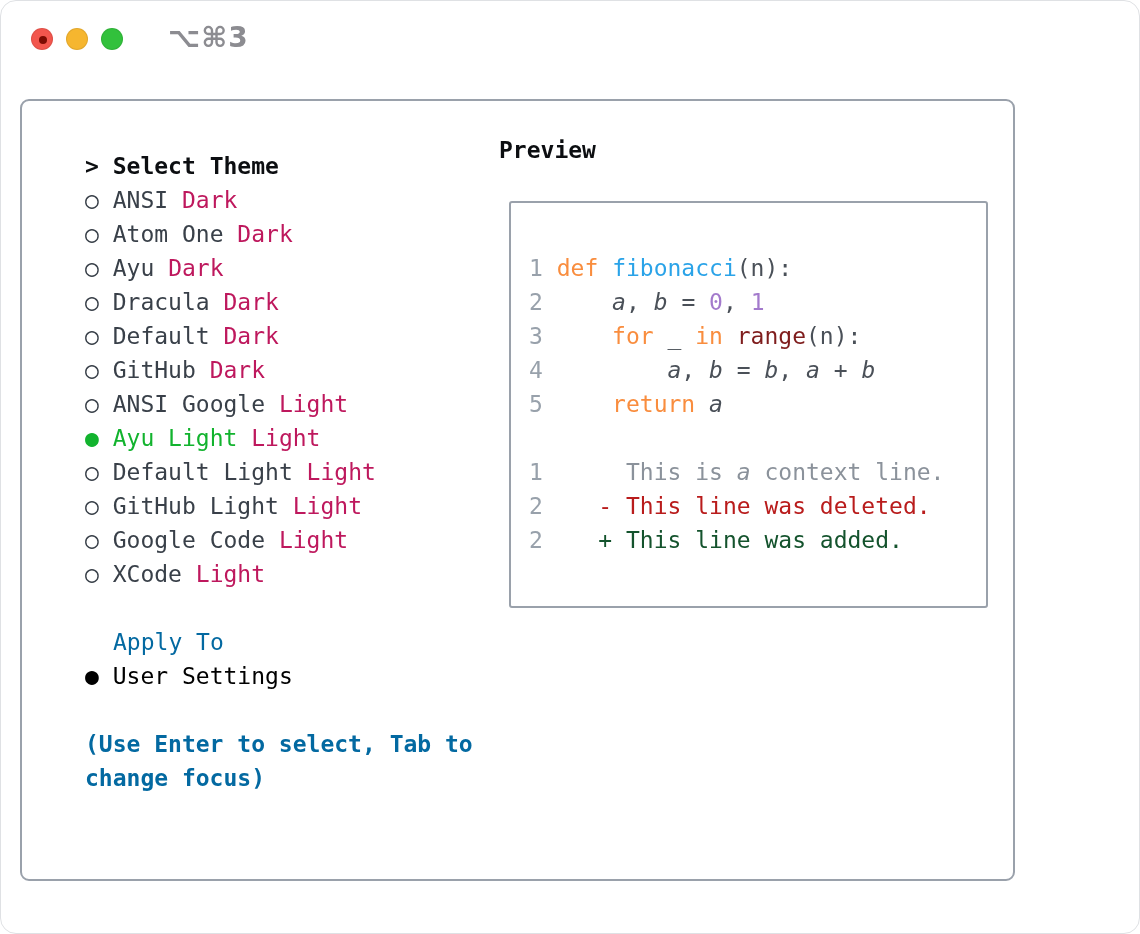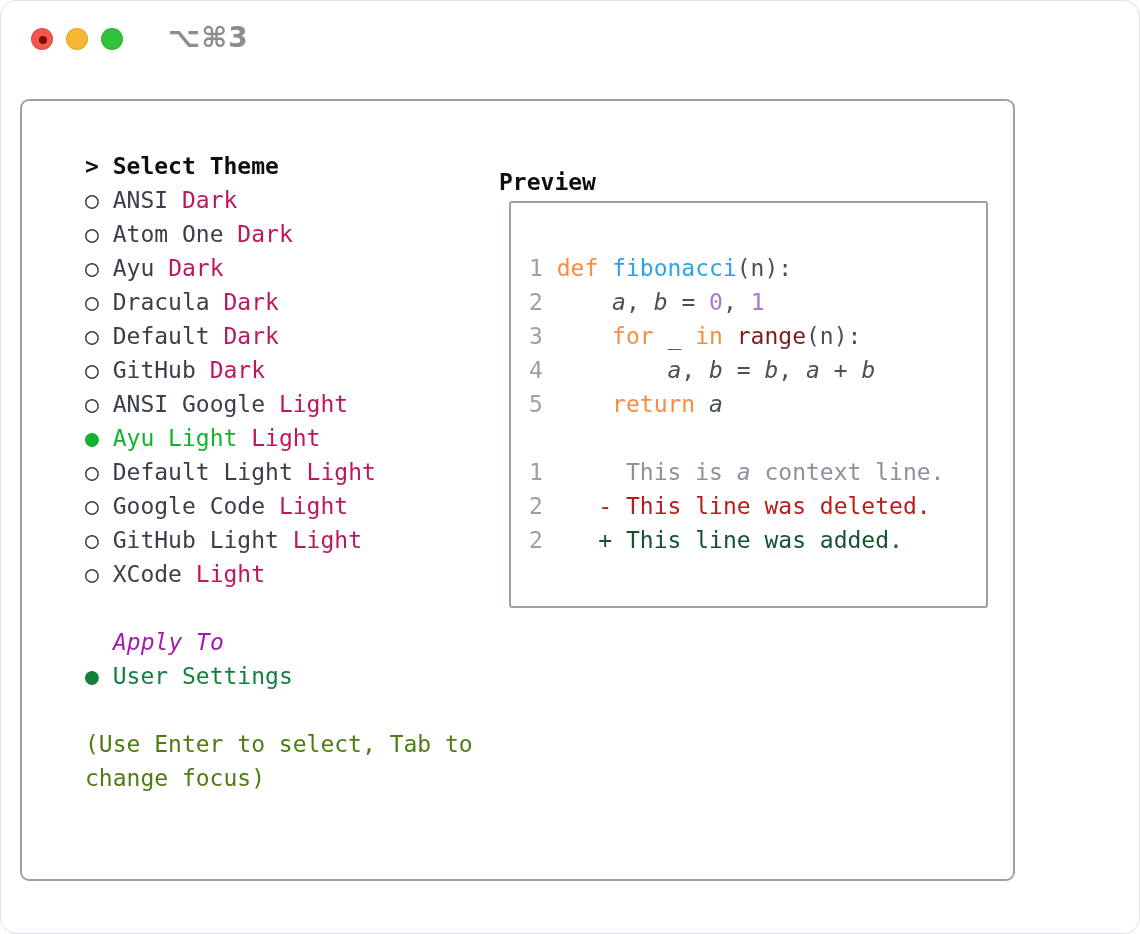--- a/index.html
+++ b/index.html
@@ -30,27 +30,27 @@
     position: absolute; left: 19px; top: 98px; width: 995px; height: 782px;
     border: 2px solid #9aa1ab; border-radius: 9px; box-sizing: border-box;
     background: #ffffff;
   }
   .left-col { position: absolute; left: 17px; top: 48px; }
   .row { height: 34px; line-height: 34px; white-space: pre; font-size: 23px; color: #394049; margin-left: 46px; }
   .row .bullet { color: #394049; }
   .header-row { font-weight: bold; color: #0c0e11; }
   .row-variant { color: #be185d; }
   .theme-item.selected .bullet, .theme-item.selected .row-name { color: #12b32e; }
-  .apply-header { color: #a21caf; padding-left: 28px; font-style: italic; }
-  .apply-item.selected, .apply-item.selected .bullet { color: #15803d; }
+  .apply-header { color: #0369a1; padding-left: 28px; }
+  .apply-item.selected, .apply-item.selected .bullet { color: #000000; }
   .blank-row { height: 34px; }
-  .hint-row { color: #4d7c0f; }
+  .hint-row { color: #0369a1; font-weight: bold; }
   
   .preview-label {
-    position: absolute; left: 477px; top: 64px; height: 34px; line-height: 34px;
+    position: absolute; left: 477px; top: 32px; height: 34px; line-height: 34px;
     font-size: 23px; font-weight: bold; color: #0c0e11; white-space: pre;
   }
   .preview-box {
     position: absolute; left: 487px; top: 100px; width: 479px; height: 407px;
     border: 2px solid #9aa1ab; border-radius: 3px; box-sizing: border-box;
     background: #ffffff; overflow: hidden;
   }
   .code { padding: 48px 0 0 18px; }
   .pre-line { height: 34px; line-height: 34px; white-space: pre; font-size: 23px; }
   .ln { color: #98a1ab; }
@@ -86,22 +86,22 @@
       <div>
           <div class="row theme-item"><span class="bullet">○</span> <span class="row-name">ANSI</span> <span class="row-variant">Dark</span></div>
           <div class="row theme-item"><span class="bullet">○</span> <span class="row-name">Atom One</span> <span class="row-variant">Dark</span></div>
           <div class="row theme-item"><span class="bullet">○</span> <span class="row-name">Ayu</span> <span class="row-variant">Dark</span></div>
           <div class="row theme-item"><span class="bullet">○</span> <span class="row-name">Dracula</span> <span class="row-variant">Dark</span></div>
           <div class="row theme-item"><span class="bullet">○</span> <span class="row-name">Default</span> <span class="row-variant">Dark</span></div>
           <div class="row theme-item"><span class="bullet">○</span> <span class="row-name">GitHub</span> <span class="row-variant">Dark</span></div>
           <div class="row theme-item"><span class="bullet">○</span> <span class="row-name">ANSI Google</span> <span class="row-variant">Light</span></div>
           <div class="row theme-item selected"><span class="bullet">●</span> <span class="row-name">Ayu Light</span> <span class="row-variant">Light</span></div>
           <div class="row theme-item"><span class="bullet">○</span> <span class="row-name">Default Light</span> <span class="row-variant">Light</span></div>
+          <div class="row theme-item"><span class="bullet">○</span> <span class="row-name">GitHub Light</span> <span class="row-variant">Light</span></div>
           <div class="row theme-item"><span class="bullet">○</span> <span class="row-name">Google Code</span> <span class="row-variant">Light</span></div>
-          <div class="row theme-item"><span class="bullet">○</span> <span class="row-name">GitHub Light</span> <span class="row-variant">Light</span></div>
           <div class="row theme-item"><span class="bullet">○</span> <span class="row-name">XCode</span> <span class="row-variant">Light</span></div>
         </div>
       <div class="blank-row"></div>
       <div class="row apply-header">Apply To</div>
       <div>
           <div class="row apply-item selected"><span class="bullet">●</span> <span class="row-name">User Settings</span></div>
         </div>
       <div class="blank-row"></div>
       <div class="row hint-row">(Use Enter to select, Tab to</div>
       <div class="row hint-row">change focus)</div>

